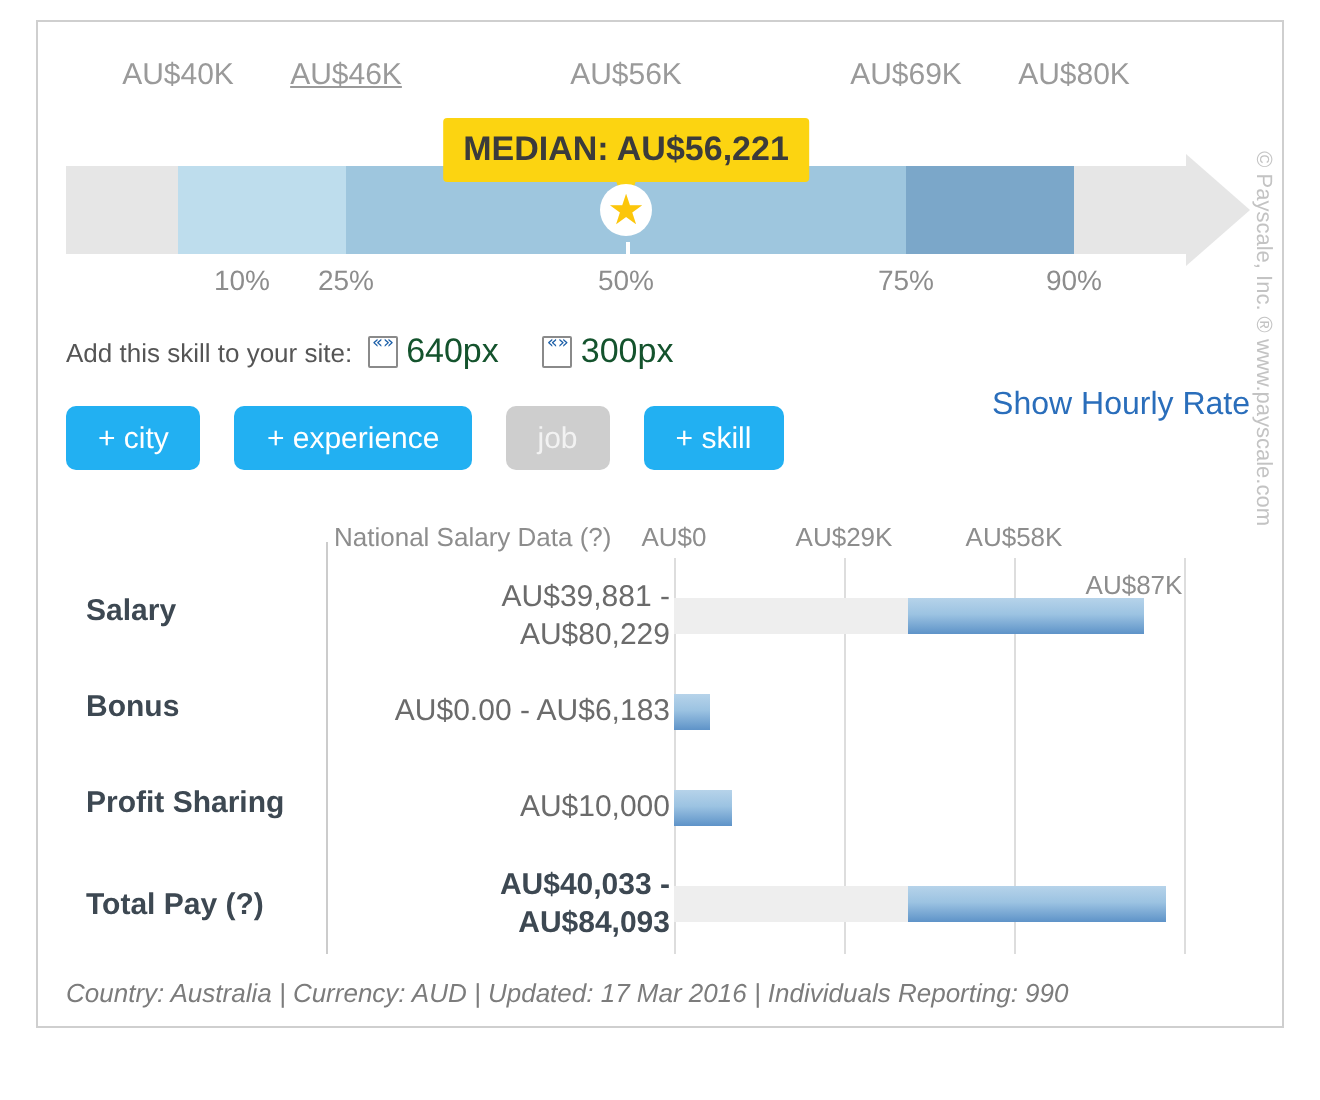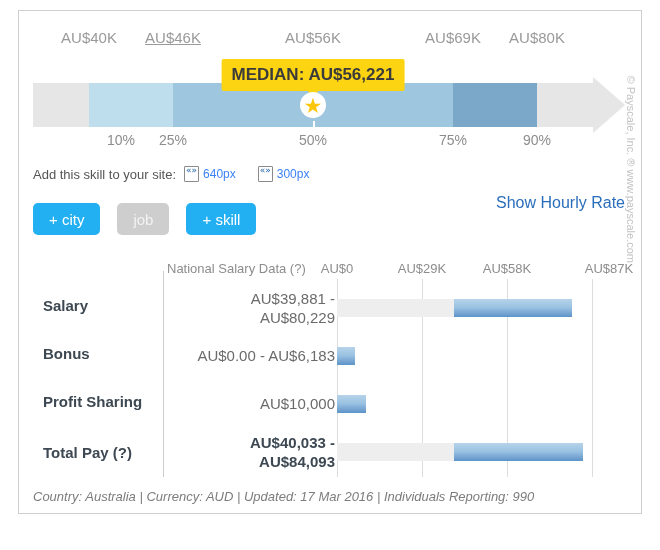--- a/index.html
+++ b/index.html
@@ -135,23 +135,23 @@
   .embed-row {
     position: absolute;
     left: 14px;
     top: 155px;
     display: flex;
     align-items: center;
     font-size: 13px;
     color: #555555;
   }
   .embed-link {
-    color: #3b82f6;
+    color: #14532d;
     text-decoration: none;
-    font-size: 12px;
+    font-size: 17px;
     margin-left: 4px;
     margin-right: 14px;
   }
   .embed-icon {
     display: inline-block;
     width: 13px;
     height: 14px;
     background: #ffffff;
     border: 1px solid #8a8a8a;
     position: relative;
@@ -352,31 +352,32 @@
     <span class="embed-icon"></span>
     <a class="embed-link" href="#">640px</a>
     <span class="embed-icon"></span>
     <a class="embed-link" href="#">300px</a>
   </div>
 
   <a class="hourly-link" href="#">Show Hourly Rate</a>
 
   <div class="btn-row">
       <button class="fbtn">+ city</button>
+      <button class="fbtn">+ experience</button>
       <button class="fbtn disabled">job</button>
       <button class="fbtn">+ skill</button>
     </div>
 
   <div class="tbl">
     <div class="tbl-head">
       <span class="nsd">National Salary Data (?)</span>
     <span class="axis-label" style="left: 304px;">AU$0</span>
         <span class="axis-label" style="left: 389px;">AU$29K</span>
         <span class="axis-label" style="left: 474px;">AU$58K</span>
-        <span class="axis-label" style="left: 576px;">AU$87K</span>
+        <span class="axis-label" style="left: 534px; margin-top: 24px;">AU$87K</span>
       </div>
     <div class="vline-sep"></div>
   <div class="vline" style="left: 304px;"></div>
       <div class="vline" style="left: 389px;"></div>
       <div class="vline" style="left: 474px;"></div>
       <div class="vline" style="left: 559px;"></div>
       <div class="row" style="top: 26px;">
         <div class="row-label" style="top: 12px;">Salary</div>
         <div class="row-value" style="top: 4px;">AU$39,881 -
 AU$80,229</div>

